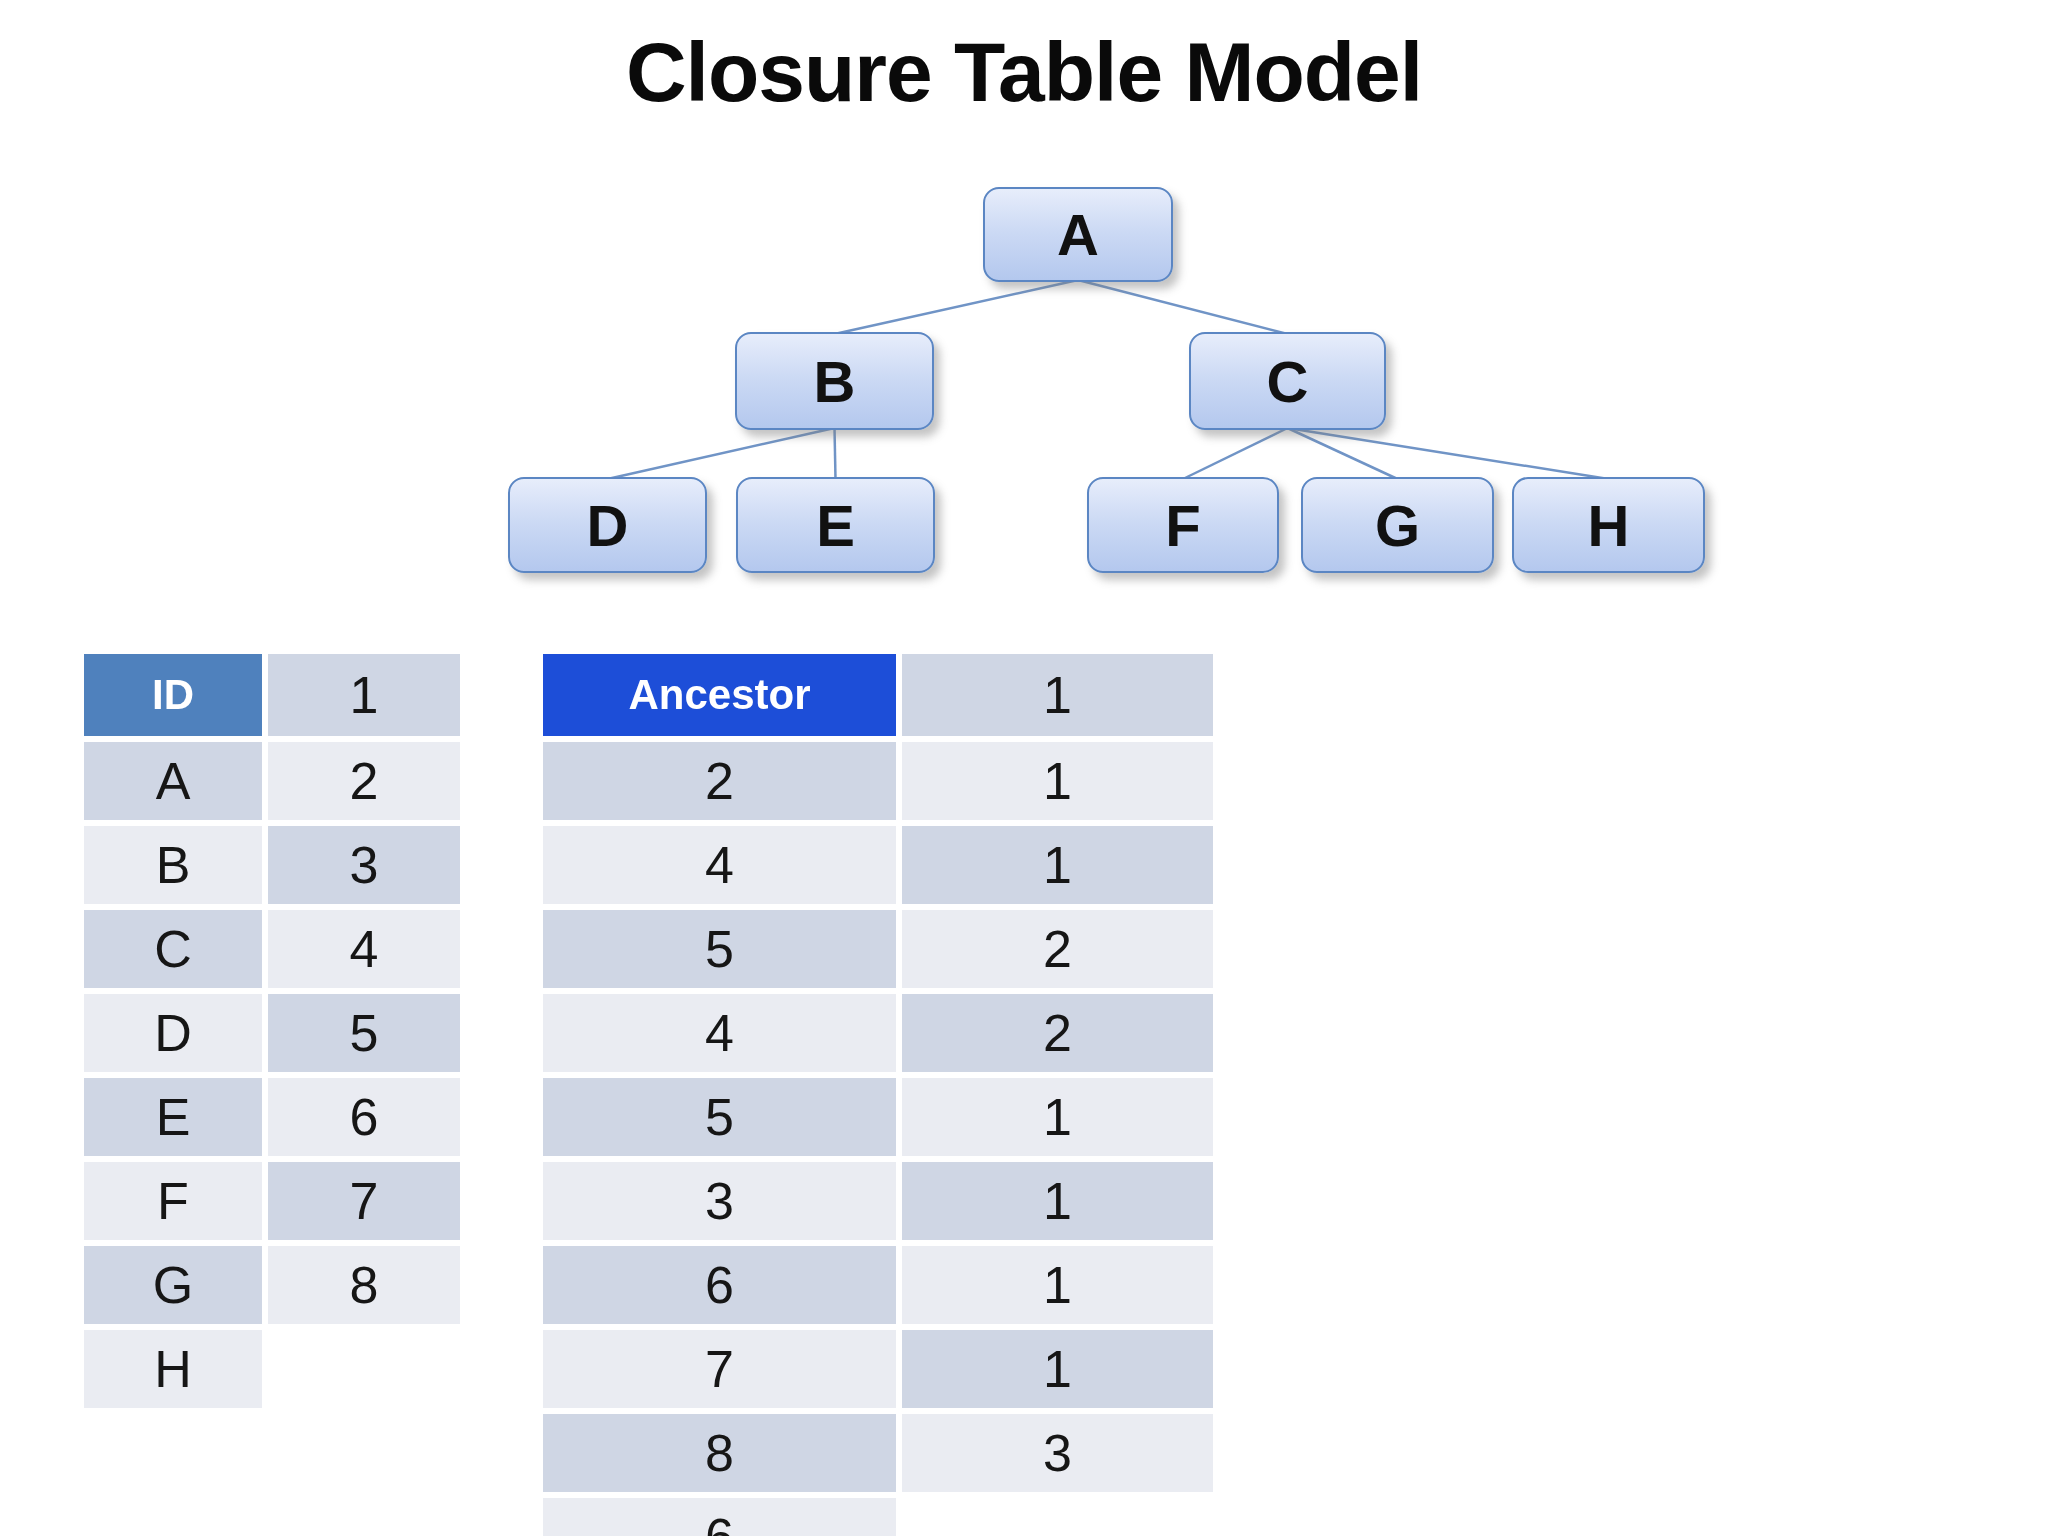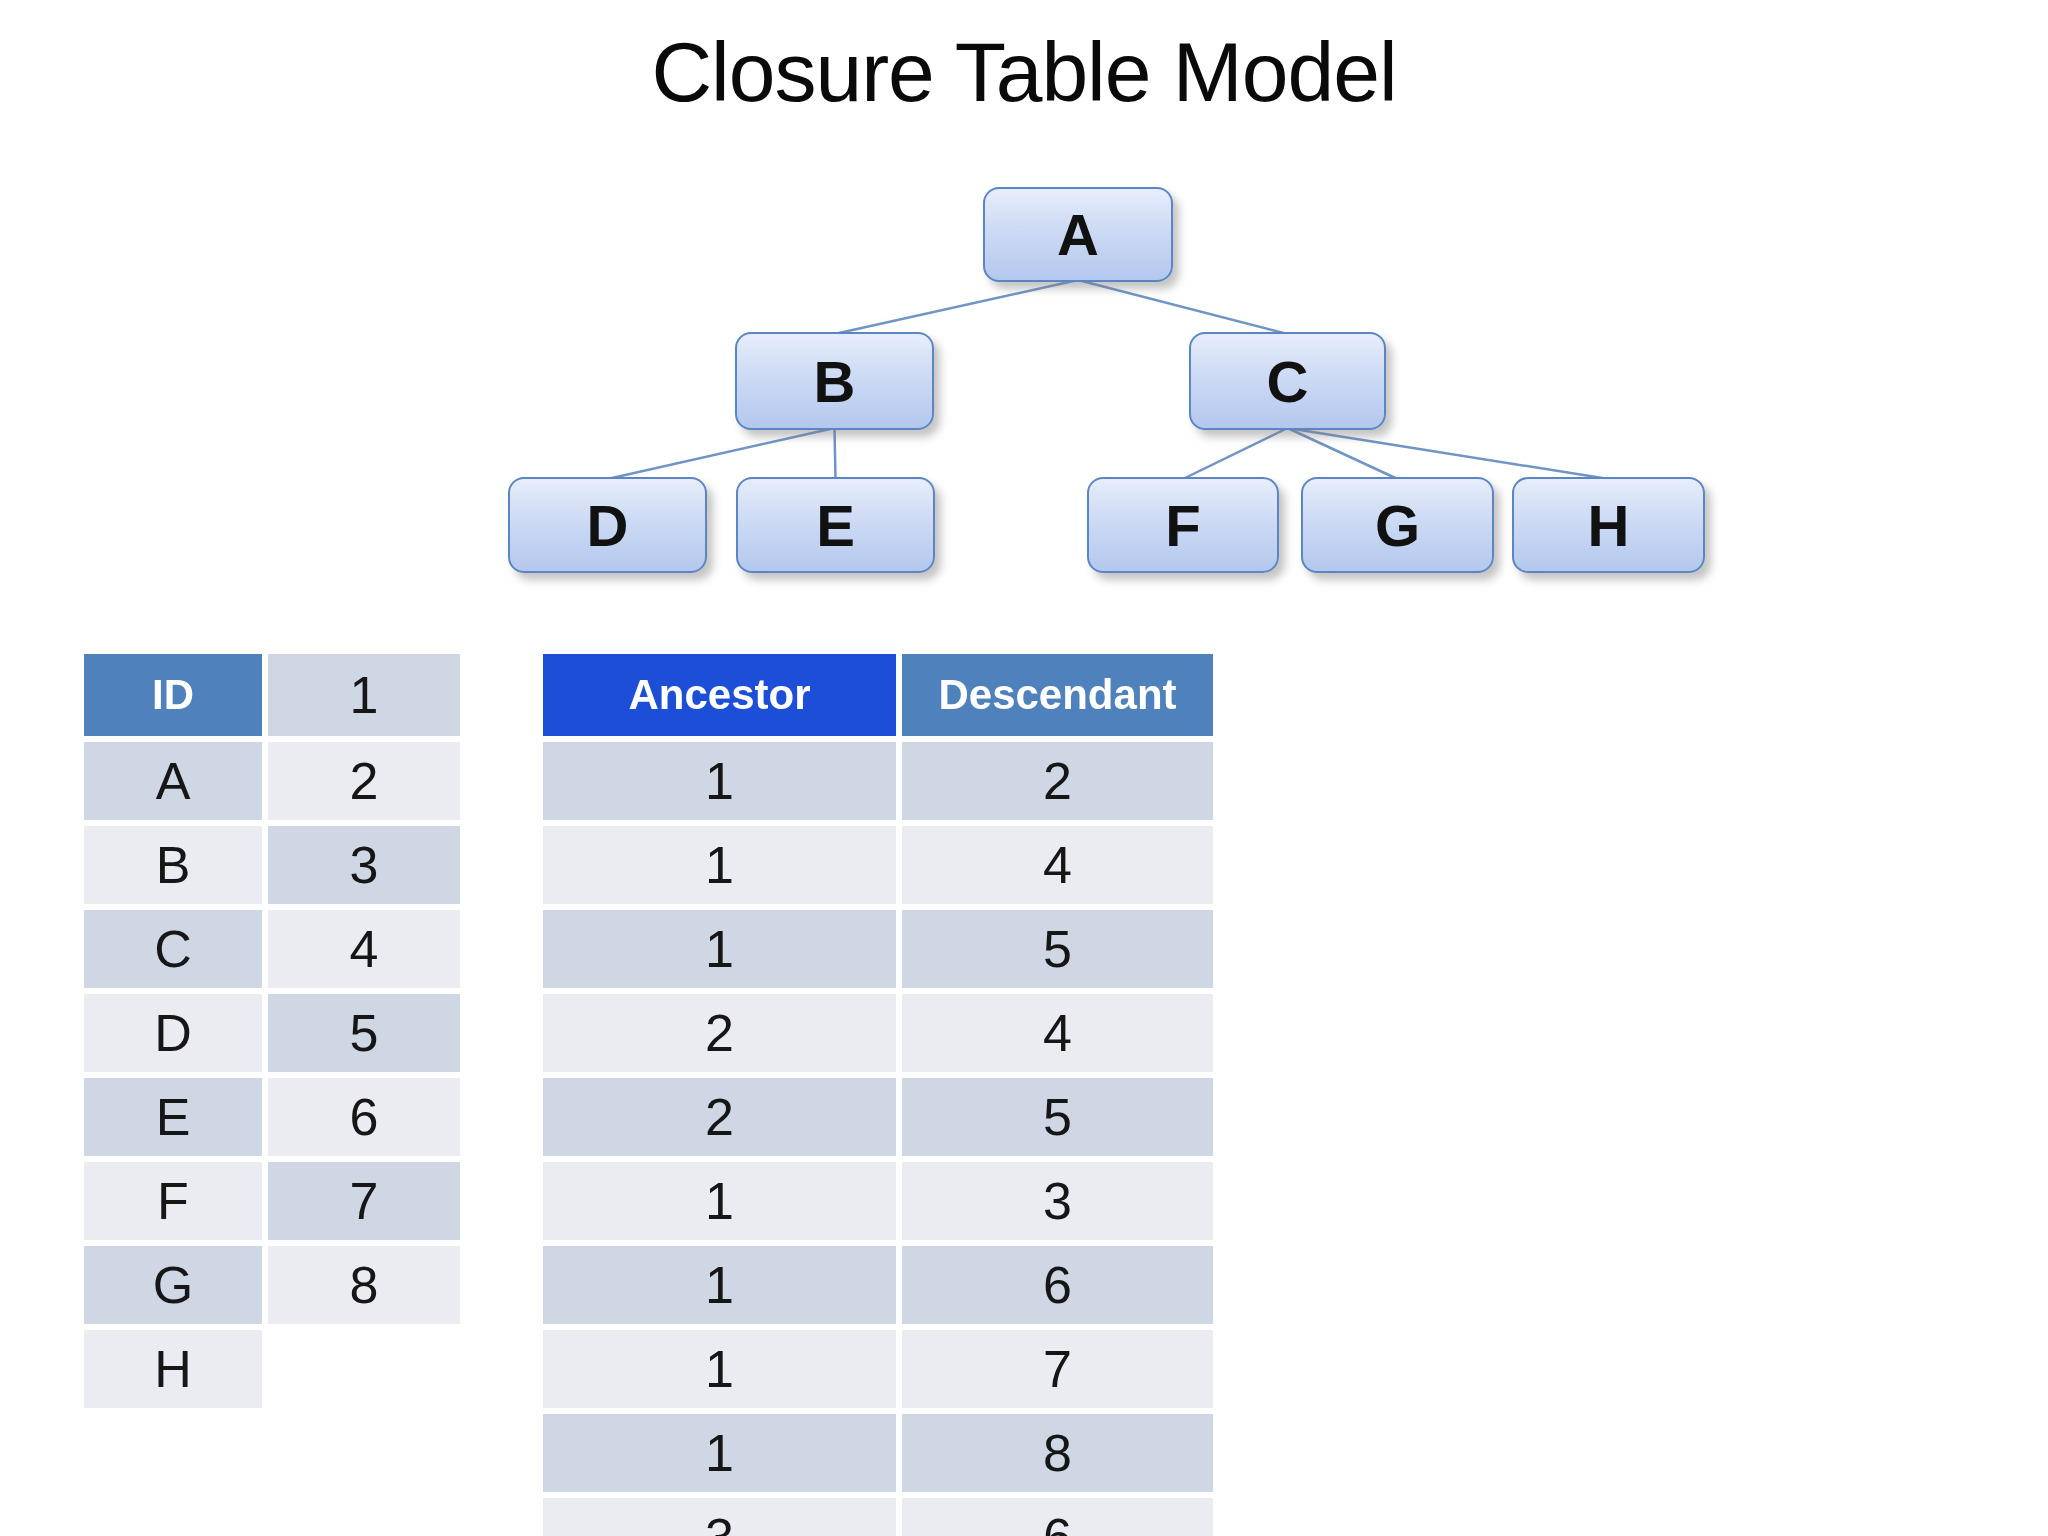--- a/index.html
+++ b/index.html
@@ -7,21 +7,21 @@
     width:2048px;height:1536px;
     background:#ffffff;
     overflow:hidden;
     position:relative;
     font-family:"Liberation Sans", sans-serif;
   }
   .slide{position:absolute;inset:0;}
   #slide-title{
     position:absolute;top:24px;left:0;width:2048px;
     text-align:center;
-    font-size:84px;font-weight:400;
+    font-size:84px;font-weight:700;
     letter-spacing:-1px;
     color:#0a0a0a;
     margin:0;
   }
   #tree-edges{position:absolute;top:0;left:0;z-index:1;}
   #tree-nodes{position:absolute;top:0;left:0;z-index:2;}
   .tree-node{
     position:absolute;
     box-sizing:border-box;
     border-radius:16px;
@@ -82,21 +82,20 @@
       <div class="td" style="background: rgb(207, 214, 228);">E</div>
       <div class="td" style="background: rgb(234, 236, 242);">6</div>
       <div class="td" style="background: rgb(234, 236, 242);">F</div>
       <div class="td" style="background: rgb(207, 214, 228);">7</div>
       <div class="td" style="background: rgb(207, 214, 228);">G</div>
       <div class="td" style="background: rgb(234, 236, 242);">8</div>
       <div class="td" style="background: rgb(234, 236, 242);">H</div>
     </div>
   <div id="closure-table" class="tbl" style="grid-template-rows: 82px repeat(10, 78px);">
       <div class="th" style="background: #1d4ed8; color: rgb(255, 255, 255);">Ancestor</div>
-      <div class="th" style="background: rgb(79, 129, 189); color: rgb(255, 255, 255);">Descendant</div>
       <div class="td" style="background: rgb(207, 214, 228);">1</div>
       <div class="td" style="background: rgb(207, 214, 228);">2</div>
       <div class="td" style="background: rgb(234, 236, 242);">1</div>
       <div class="td" style="background: rgb(234, 236, 242);">4</div>
       <div class="td" style="background: rgb(207, 214, 228);">1</div>
       <div class="td" style="background: rgb(207, 214, 228);">5</div>
       <div class="td" style="background: rgb(234, 236, 242);">2</div>
       <div class="td" style="background: rgb(234, 236, 242);">4</div>
       <div class="td" style="background: rgb(207, 214, 228);">2</div>
       <div class="td" style="background: rgb(207, 214, 228);">5</div>

